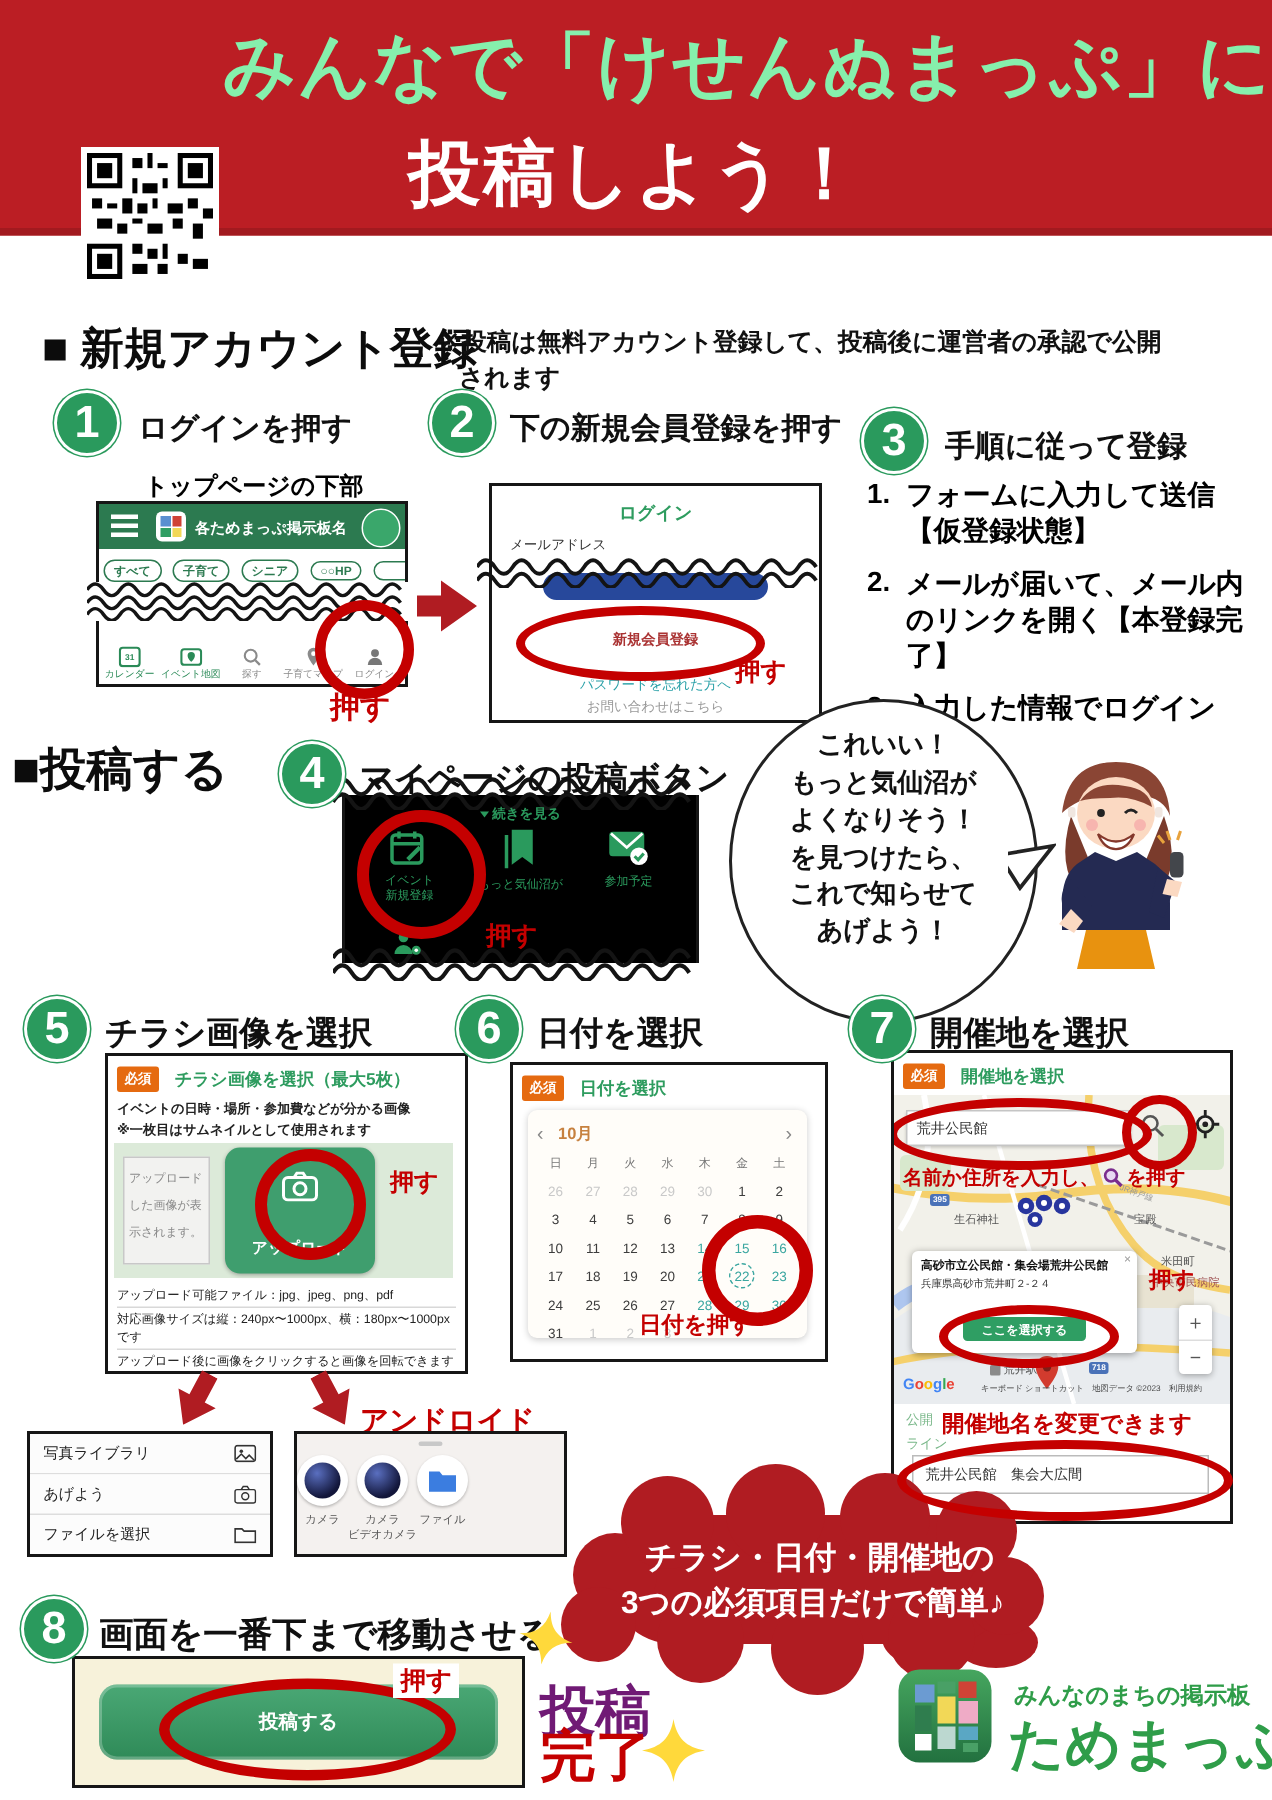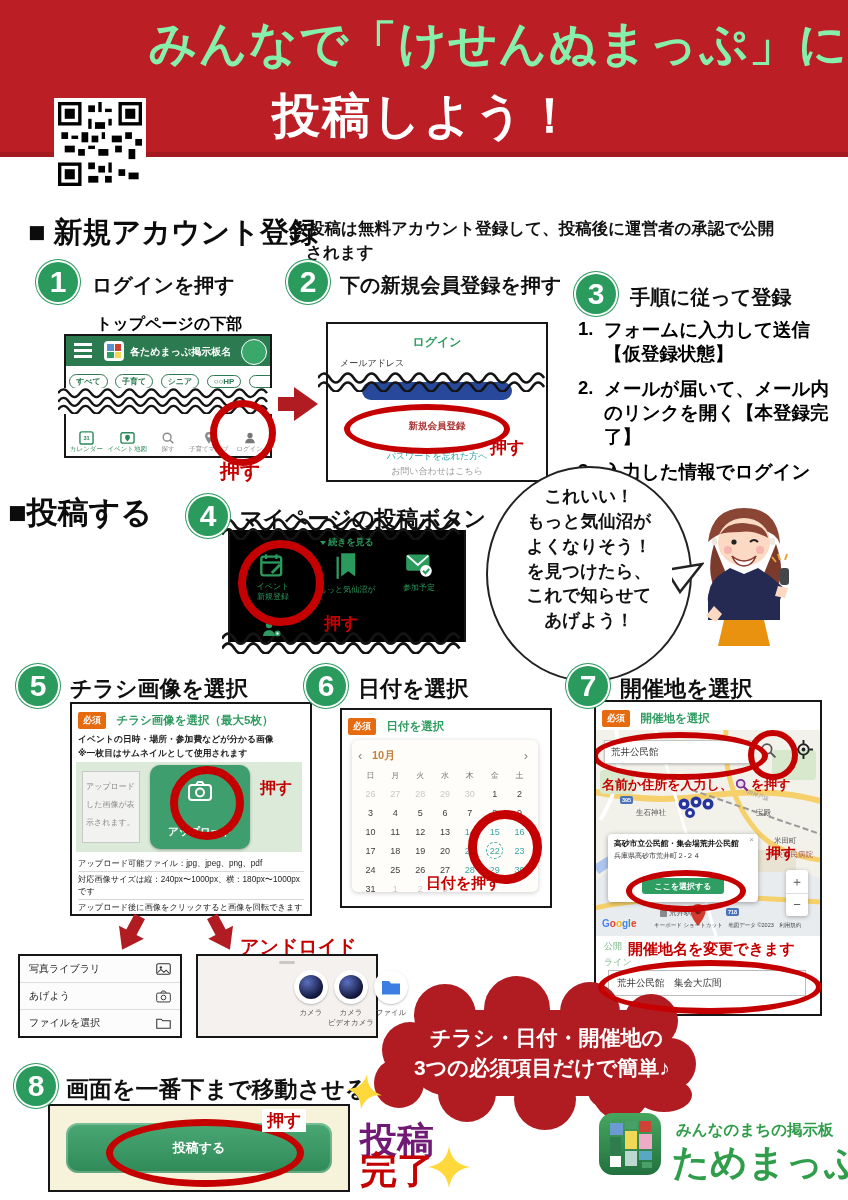--- a/index.html
+++ b/index.html
@@ -378,21 +378,21 @@
     <div class="menu-row">
       <span style="font-size:10px;color:#222">ファイルを選択</span>
       <svg width="15" height="12" viewBox="0 0 20 16">
         <path d="M1 3 h6 l2 2 h10 v10 h-18 z" fill="none" stroke="#333" stroke-width="1.4"></path>
       </svg>
     </div>
   </div>
 
   <div class="shot" style="left:196px;top:954px;width:178px;height:80px;background:#f4f1ef">
     <div class="abs" style="left:81px;top:5px;width:16px;height:3px;background:#c8c8c8;border-radius:2px"></div>
-    <div class="abs" style="left:0;top:14px;width:210px;display:flex;justify-content:flex-end">
+    <div class="abs" style="left:0;top:14px;width:210px;display:flex;justify-content:flex-start">
       <span style="display:flex;flex-direction:column;align-items:center">
         <span class="lens">
             <i></i>
           </span>
         <span style="font-size:7.5px;color:#555;margin-top:4px;text-align:center">カメラ</span>
       </span>
       <span style="display:flex;flex-direction:column;align-items:center">
         <span class="lens">
             <i></i>
           </span>

